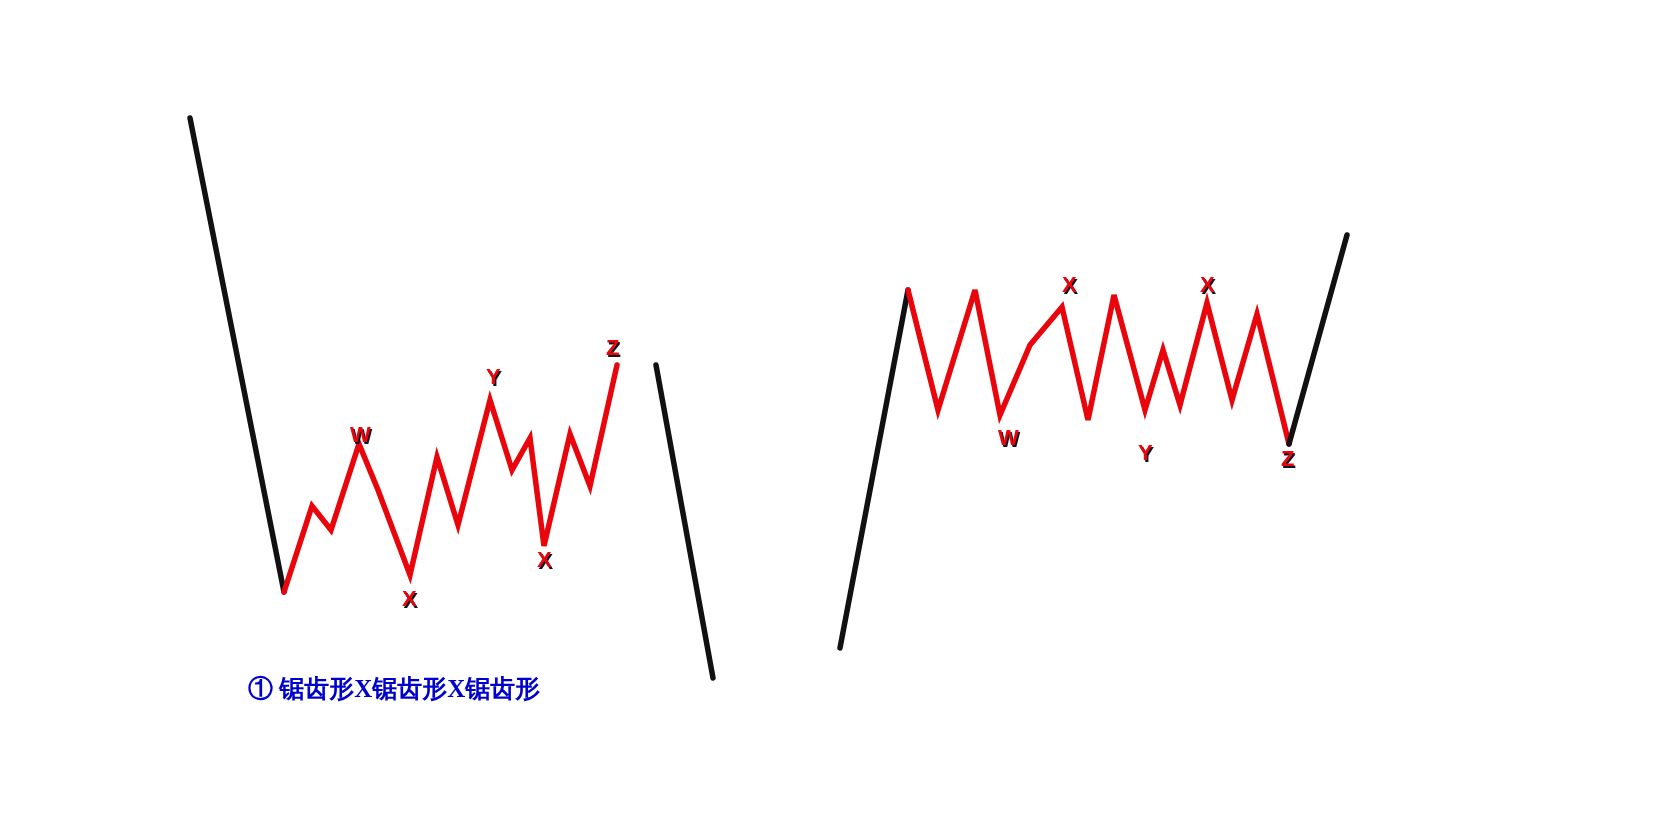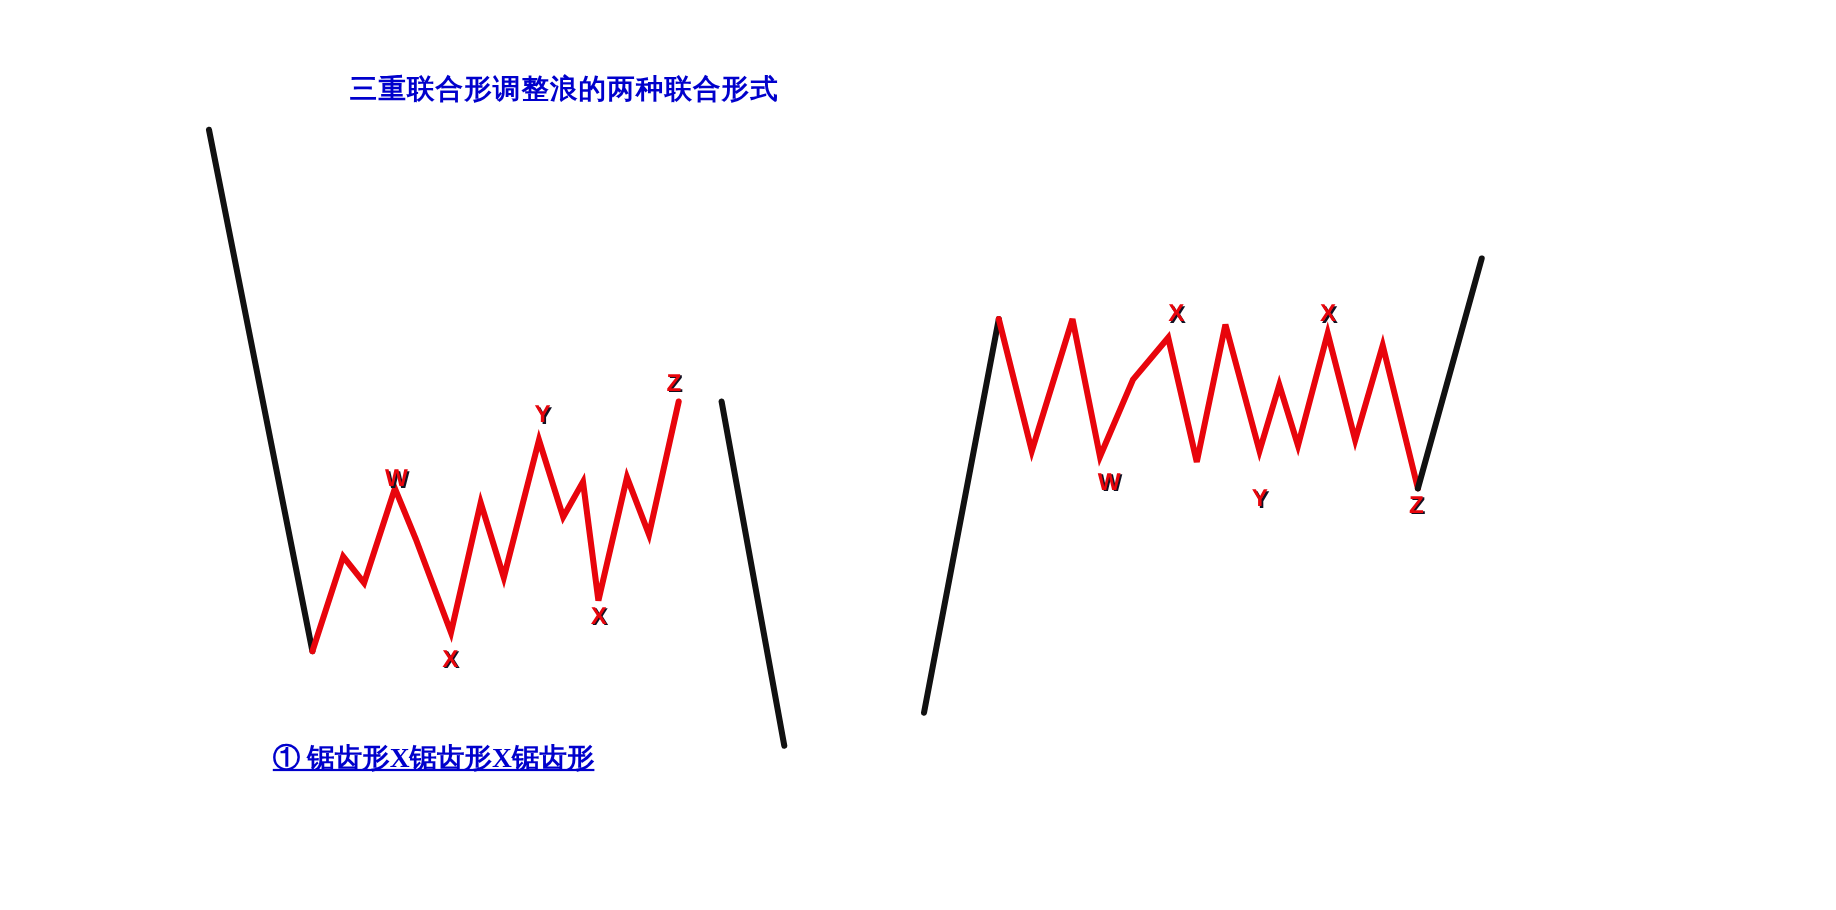--- a/index.html
+++ b/index.html
@@ -36,21 +36,21 @@
     white-space: nowrap;
   }
   .caption {
     position: absolute;
     font-family: "Liberation Serif", "DejaVu Serif", serif;
     font-size: 25px;
     font-weight: bold;
     color: #0000cc;
     white-space: nowrap;
   }
-  #caption-1 { left: 248px; top: 672px; text-decoration: underline; }
+  #caption-1 { left: 248px; top: 672px; }
   #caption-2 { left: 900px; top: 672px; }
   .wave-label {
     position: absolute;
     font-family: "Liberation Sans", "DejaVu Sans", sans-serif;
     font-size: 22px;
     font-weight: bold;
     color: #e8050c;
     text-shadow: 1.5px 1.5px 0 #111122;
     white-space: nowrap;
     line-height: 1;
@@ -67,21 +67,20 @@
         <polyline points="284,592 312,506 331,530 359,444 378,490 410,575 437,457 458,525 490,400 512,470 530,438 544,546 570,434 590,486 617,365" fill="none" stroke="#e8050c" stroke-width="5.5" stroke-linecap="round" stroke-linejoin="miter" stroke-miterlimit="4"></polyline>
         <polyline points="656,365 713,678" fill="none" stroke="#111111" stroke-width="5.5" stroke-linecap="round" stroke-linejoin="miter" stroke-miterlimit="4"></polyline>
       </g>
     <g id="svg-layer-right">
         <polyline points="840,648 908,290" fill="none" stroke="#111111" stroke-width="5.5" stroke-linecap="round" stroke-linejoin="miter" stroke-miterlimit="4"></polyline>
         <polyline points="908,290 938,410 975,290 1000,415 1030,345 1062,307 1088,420 1114,295 1145,410 1163,350 1180,405 1207,303 1232,400 1257,314 1289,444" fill="none" stroke="#e8050c" stroke-width="5.5" stroke-linecap="round" stroke-linejoin="miter" stroke-miterlimit="4"></polyline>
         <polyline points="1289,444 1347,235" fill="none" stroke="#111111" stroke-width="5.5" stroke-linecap="round" stroke-linejoin="miter" stroke-miterlimit="4"></polyline>
       </g>
   </svg>
 
-  <div class="title-text">三重联合形调整浪的两种联合形式</div>
 
   <div id="labels-left">
       <div class="wave-label" style="left: 350px; top: 424px;">W</div>
       <div class="wave-label" style="left: 402px; top: 588px;">X</div>
       <div class="wave-label" style="left: 486px; top: 366px;">Y</div>
       <div class="wave-label" style="left: 537px; top: 549px;">X</div>
       <div class="wave-label" style="left: 606px; top: 337px;">Z</div>
     </div>
   <div id="labels-right">
       <div class="wave-label" style="left: 998px; top: 427px;">W</div>

